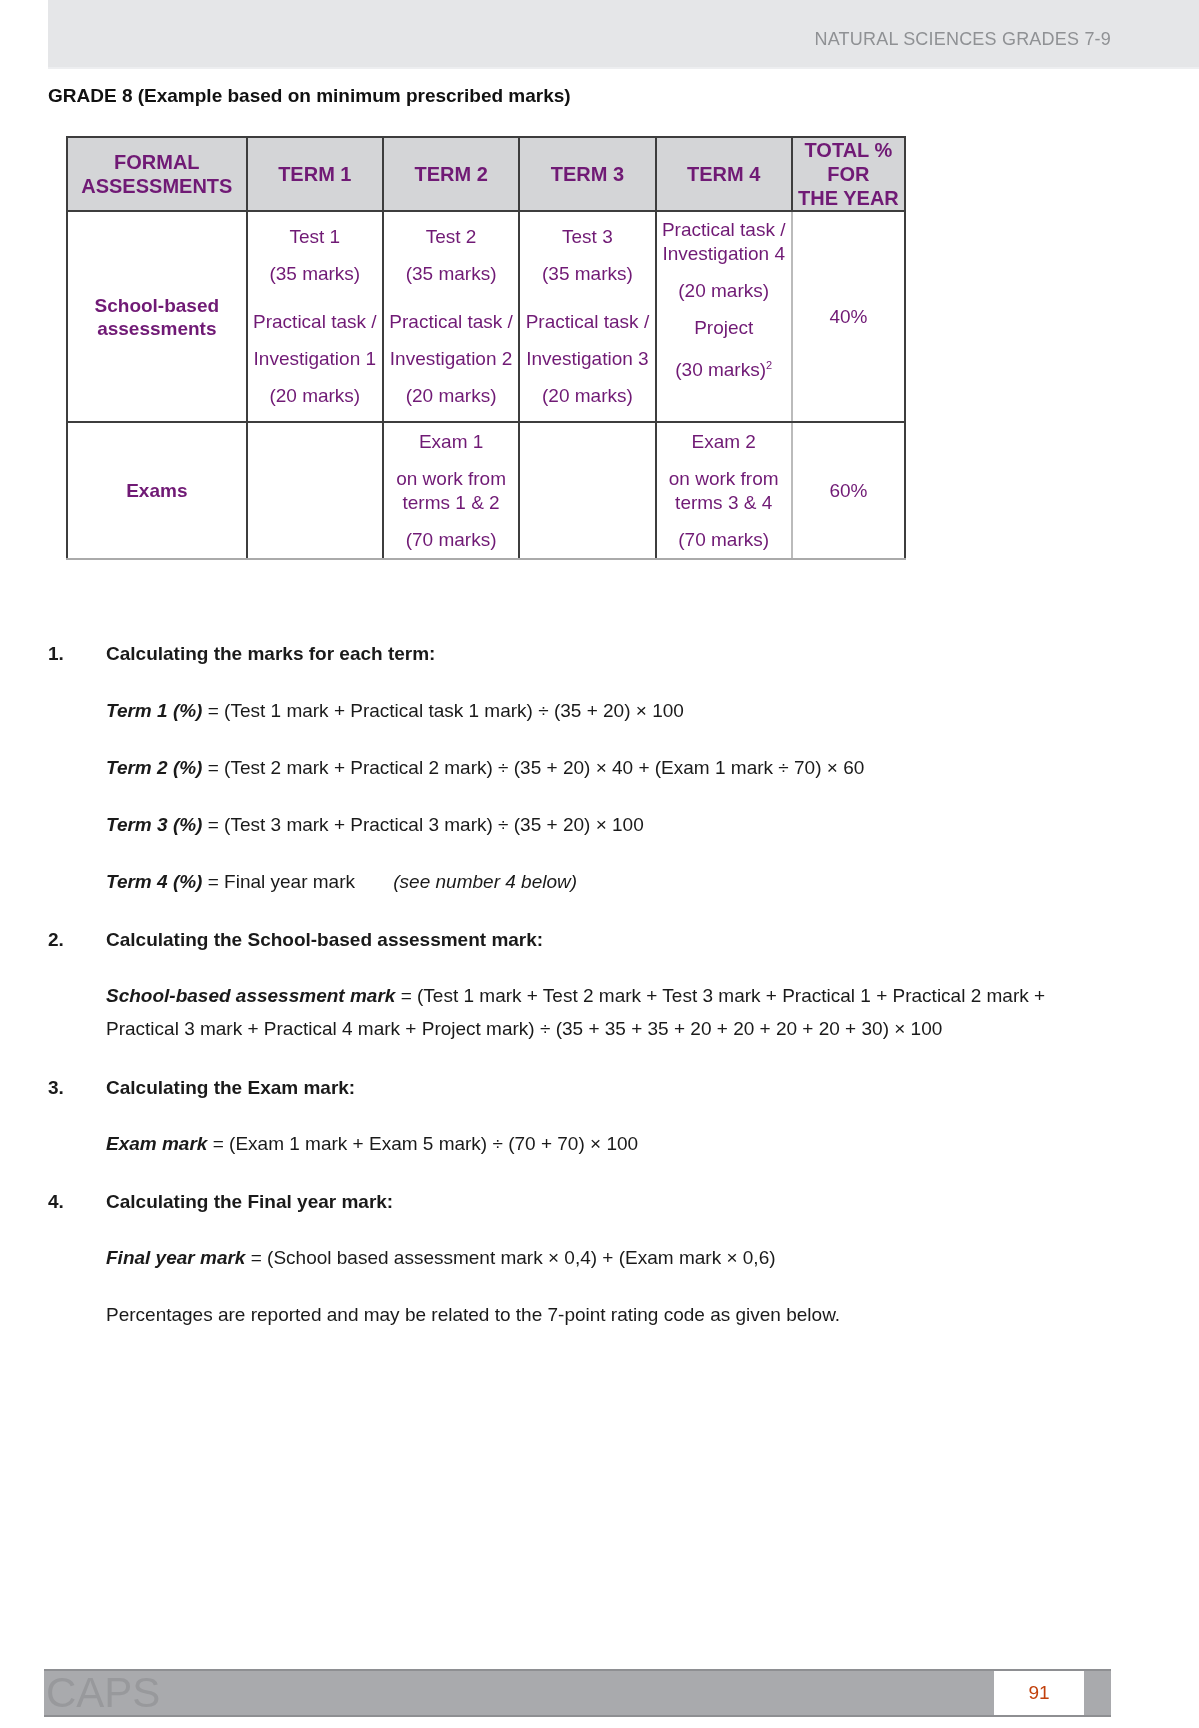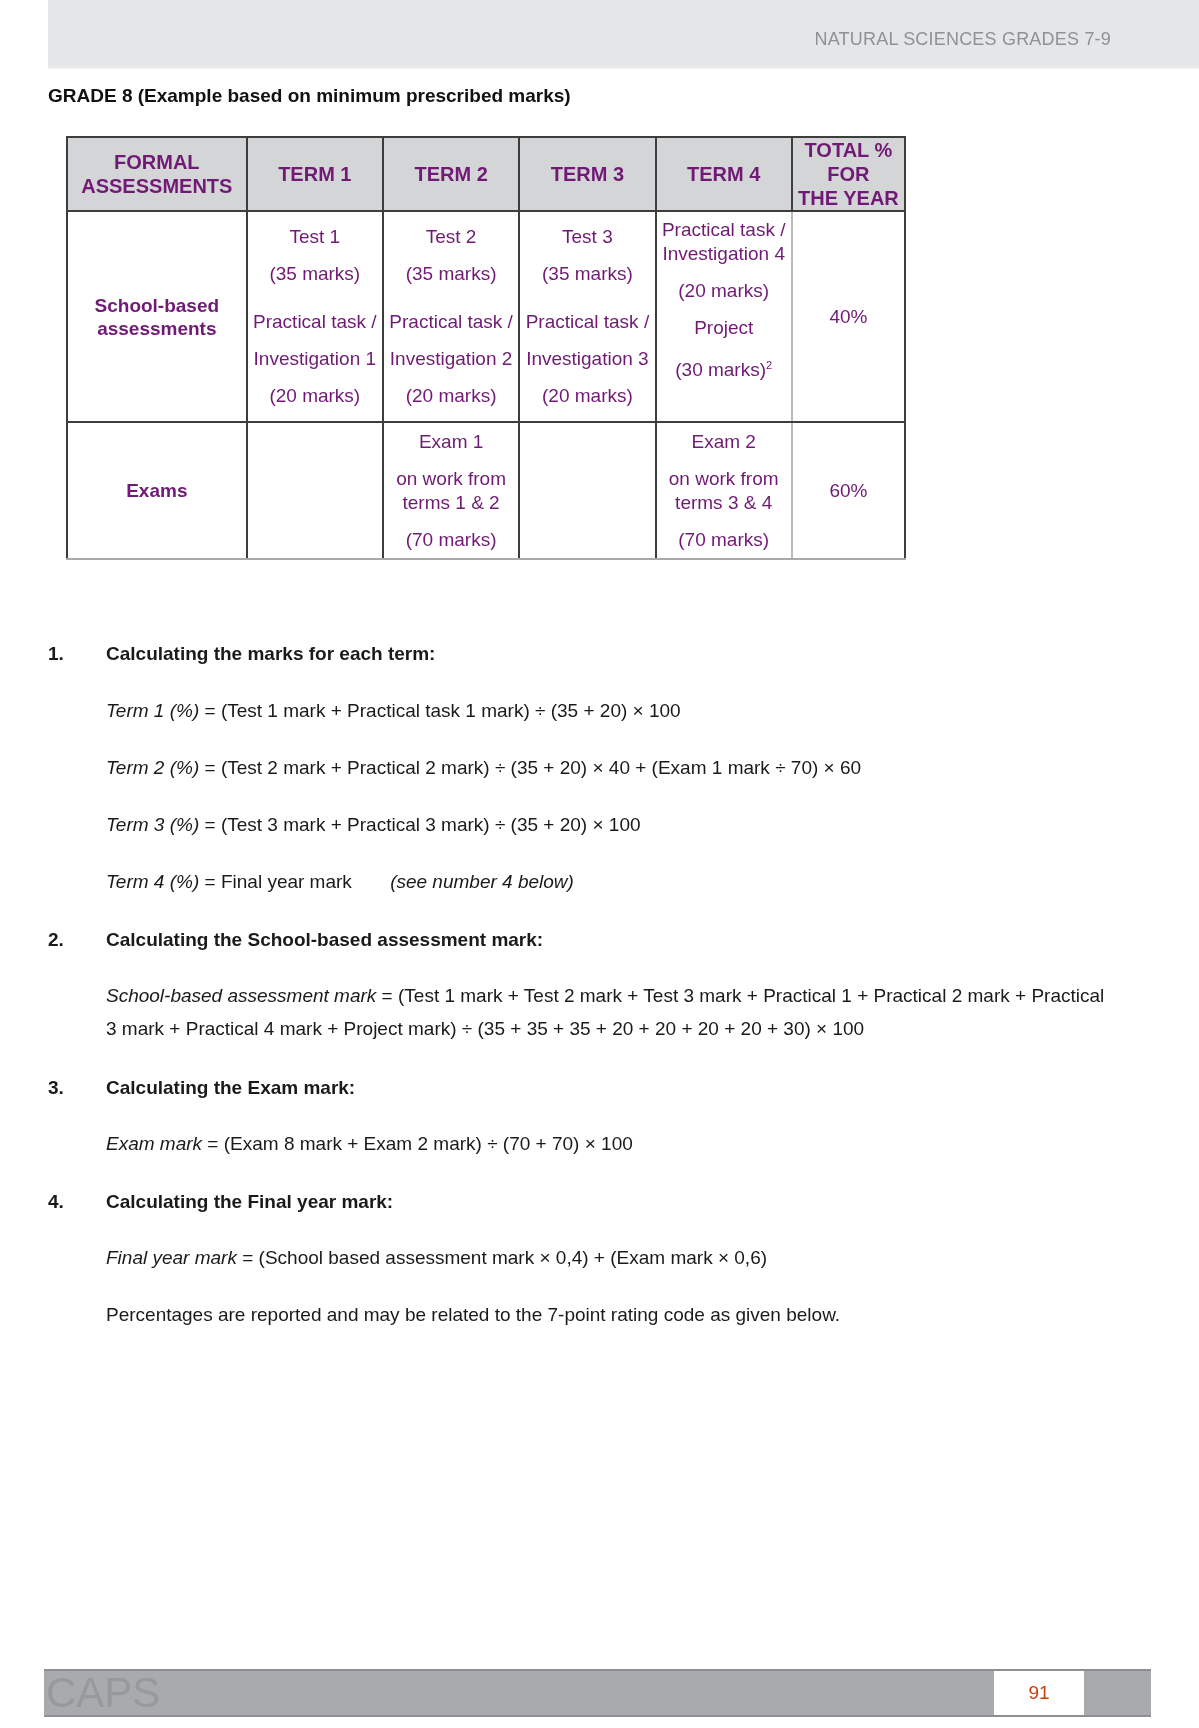--- a/index.html
+++ b/index.html
@@ -35,25 +35,25 @@
   .line { line-height: 24px; }
   .gap-sm { height: 13px; }
   .gap-md { height: 24px; }
   sup { font-size: 11px; vertical-align: super; }
   .calc {
     position: absolute; left: 48px; width: 1070px; font-size: 19px; color: #1a1a1a;
   }
   .calc .num { position: absolute; left: 0; font-weight: bold; }
   .calc .title { position: absolute; left: 58px; font-weight: bold; }
   .formula { position: absolute; left: 106px; font-size: 19px; color: #1a1a1a; width: 1010px; line-height: 33px; }
-  .formula .lbl { font-weight: normal; font-style: italic; }
+  .formula .lbl { font-weight: bold; font-style: italic; }
   .formula .it { font-style: italic; margin-left: 33px; }
   .footer-band {
     position: absolute; left: 44px; top: 1669px; width: 1067px; height: 44px;
-    background: #a9aaad; border-top: 2px solid #8e8f92; border-bottom: 2px solid #8e8f92; padding-left: 40px;
+    background: #a9aaad; border-top: 2px solid #8e8f92; border-bottom: 2px solid #8e8f92;
   }
   .footer-caps {
     position: absolute; left: 2px; top: -2px; font-size: 42px; color: #98999c; letter-spacing: 0px;
   }
   .page-box {
     position: absolute; left: 950px; top: 0; width: 90px; height: 44px; background: #ffffff;
     display: flex; align-items: center; justify-content: center; font-size: 19px; color: #c2410c;
   }
 </style>
 </head>
@@ -202,21 +202,21 @@
 </div>
 <div class="formula" style="top:979px">
   <span class="lbl">School-based assessment mark</span><span> = (Test 1 mark + Test 2 mark + Test 3 mark + Practical 1 + Practical 2 mark + Practical 3 mark + Practical 4 mark + Project mark) ÷ (35 + 35 + 35 + 20 + 20 + 20 + 20 + 30) × 100</span>
 </div>
 
 <div class="calc" style="top:1077px">
   <span class="num">3.</span>
   <span class="title">Calculating the Exam mark:</span>
 </div>
 <div class="formula" style="top:1127px">
-  <span class="lbl">Exam mark</span><span> = (Exam 8 mark + Exam 2 mark) ÷ (70 + 70) × 100</span>
+  <span class="lbl">Exam mark</span><span> = (Exam 1 mark + Exam 5 mark) ÷ (70 + 70) × 100</span>
 </div>
 
 <div class="calc" style="top:1191px">
   <span class="num">4.</span>
   <span class="title">Calculating the Final year mark:</span>
 </div>
 <div class="formula" style="top:1241px">
   <span class="lbl">Final year mark</span><span> = (School based assessment mark × 0,4) + (Exam mark × 0,6)</span>
 </div>
 <div class="formula" style="top:1298px">Percentages are reported and may be related to the 7-point rating code as given below.</div>

